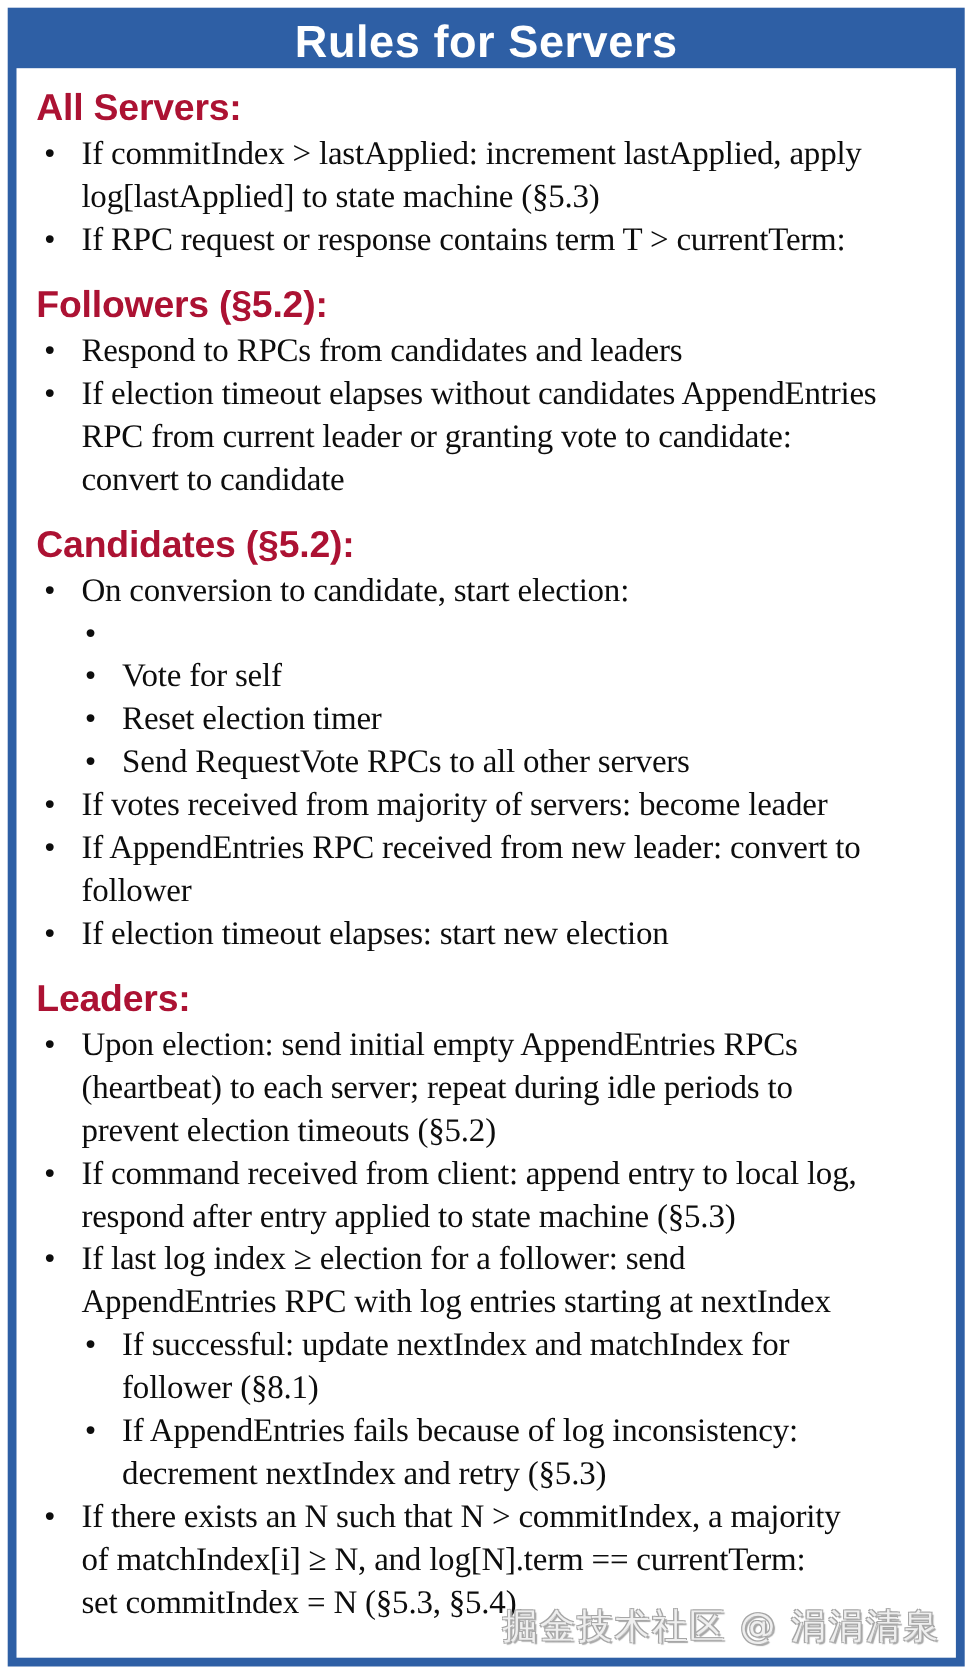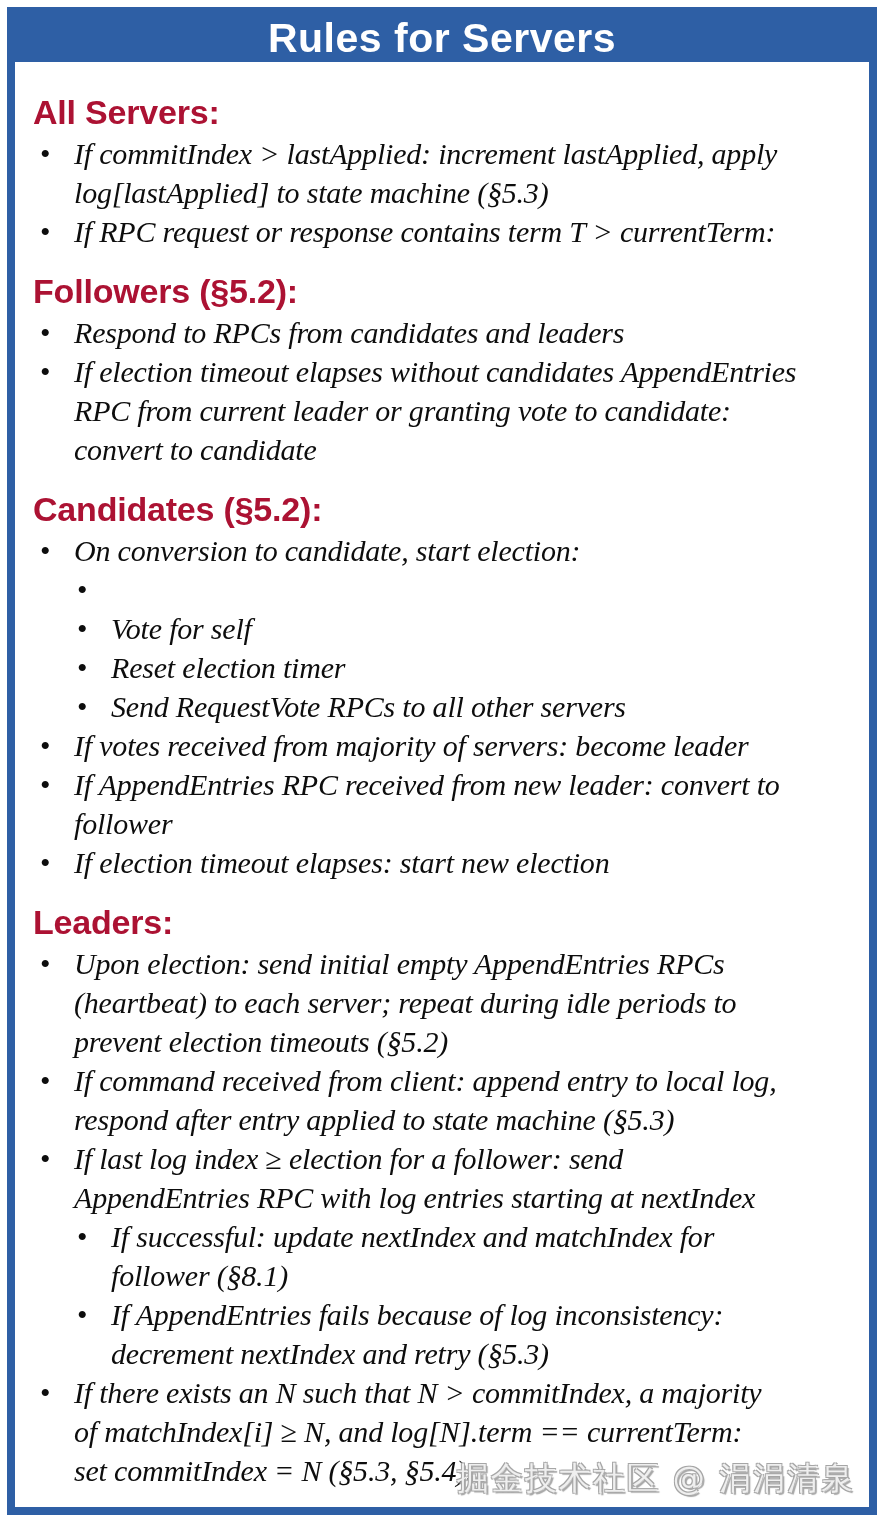--- a/index.html
+++ b/index.html
@@ -45,32 +45,32 @@
   }
   .sec {
     margin: 20px 0 2px 18px;
     font-family: "Liberation Sans", "DejaVu Sans", sans-serif;
     font-weight: bold;
     font-size: 34px;
     line-height: 40px;
     color: var(--heading-red, #ac1233);
     white-space: nowrap;
   }
-  .sec.first { margin-top: 18px; }
+  .sec.first { margin-top: 4px; }
   .ln {
     display: flex;
     line-height: 39px;
     height: 39px;
     white-space: nowrap;
   }
   .ln .bu {
     flex: 0 0 34px;
     text-align: left;
   }
-  .ln .tx { flex: 0 0 auto; font-style: italic; }
+  .ln .tx { flex: 0 0 auto; }
   .l1 { margin-left: 25px; }
   .l2 { margin-left: 62px; }
   .watermark {
     position: absolute;
     right: 14px;
     bottom: 6px;
     font-family: "DejaVu Sans", "Liberation Sans", sans-serif;
     font-size: 32px;
     letter-spacing: 2px;
     color: var(--watermark-fill, #efefef);

